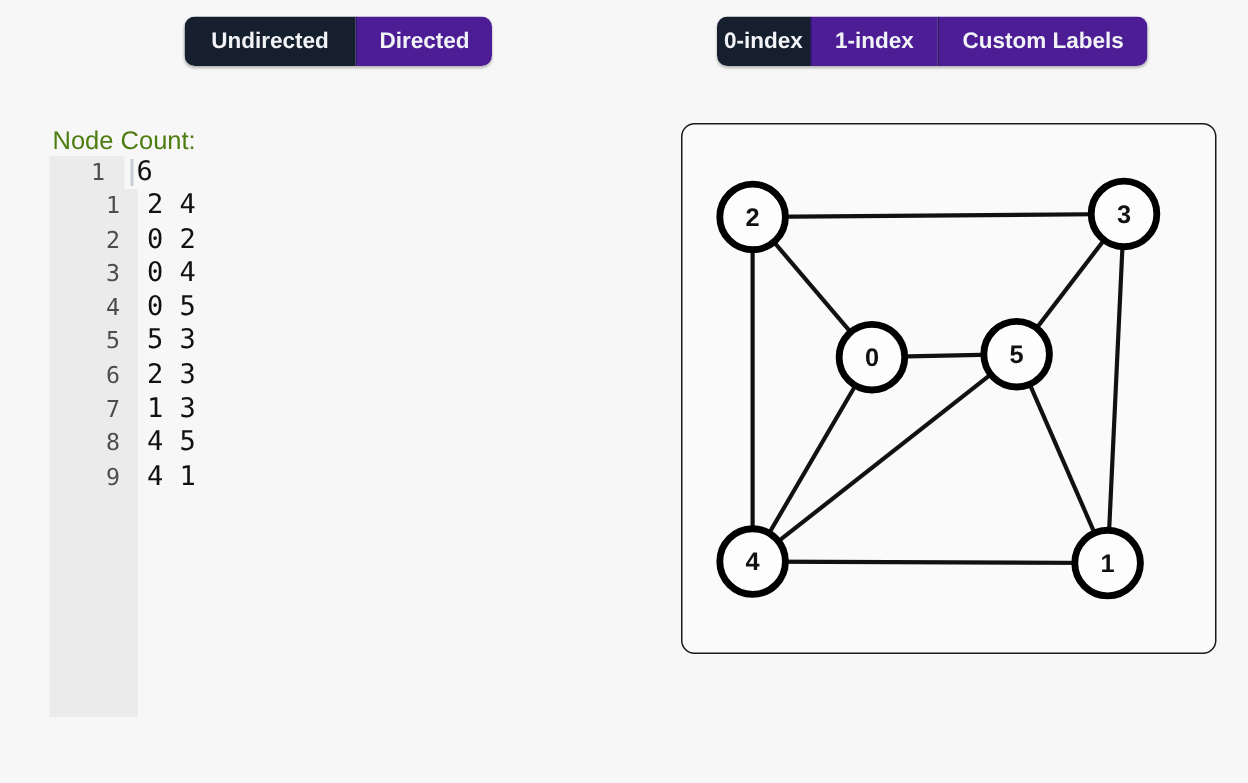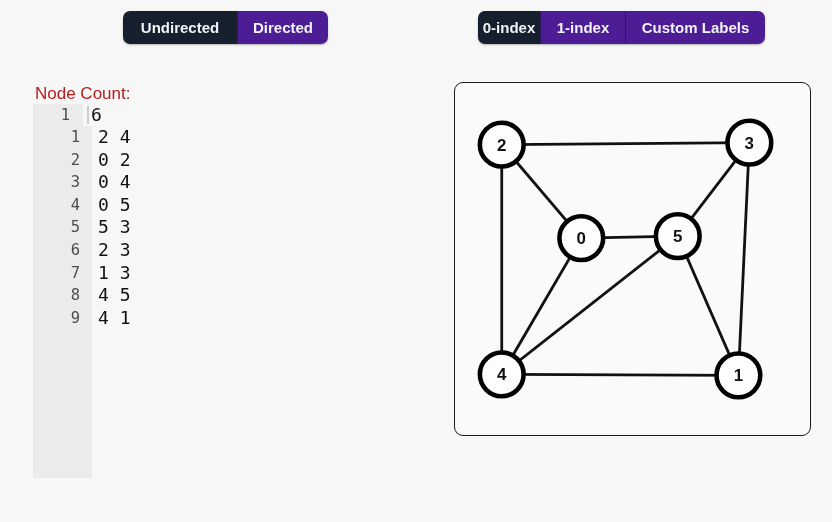--- a/index.html
+++ b/index.html
@@ -17,21 +17,21 @@
   .seg-btn + .seg-btn{border-left:1px solid rgba(12,18,30,0.45);}
   .seg-btn.selected{background:#161f2e;}
   .seg-mode .seg-btn:nth-child(1){width:114px;}
   .seg-mode .seg-btn:nth-child(2){width:91px;}
   .seg-index .seg-btn:nth-child(1){width:62px;}
   .seg-index .seg-btn:nth-child(2){width:85px;}
   .seg-index .seg-btn:nth-child(3){width:140px;}
 
   
   .editor-wrap{position:absolute;left:33px;top:84px;width:383px;}
-  .ed-label{height:20px;line-height:20px;font-size:17px;color:#b91c1c;padding-left:2px;}
+  .ed-label{height:20px;line-height:20px;font-size:17px;color:#4d7c0f;padding-left:2px;}
   .ed-label.gd{height:19px;line-height:19px;}
   .mono{font-family:"DejaVu Sans Mono", monospace;}
 
   .nc-editor{height:22px;display:flex;align-items:center;}
   .nc-gutter{width:50px;height:22px;background:#ebebeb;box-sizing:border-box;
              text-align:right;padding-right:13px;font-size:15.5px;line-height:22px;color:#4d4d4d;}
   .nc-content{padding-left:4px;font-size:18px;line-height:22px;color:#111;display:flex;align-items:center;}
 
   .gd-editor{position:relative;height:352px;}
   .gd-gutter-col{position:absolute;left:0;top:0;width:59px;height:352px;background:#ebebeb;}

